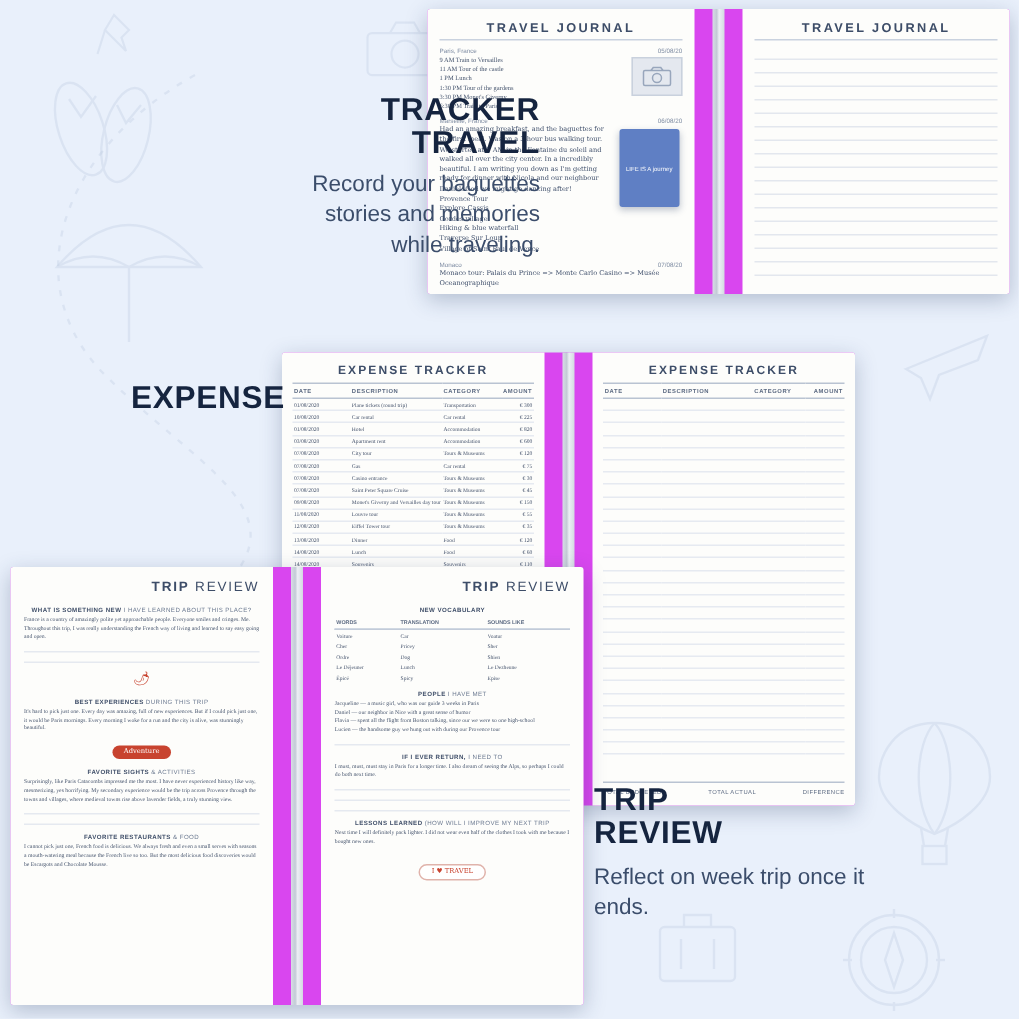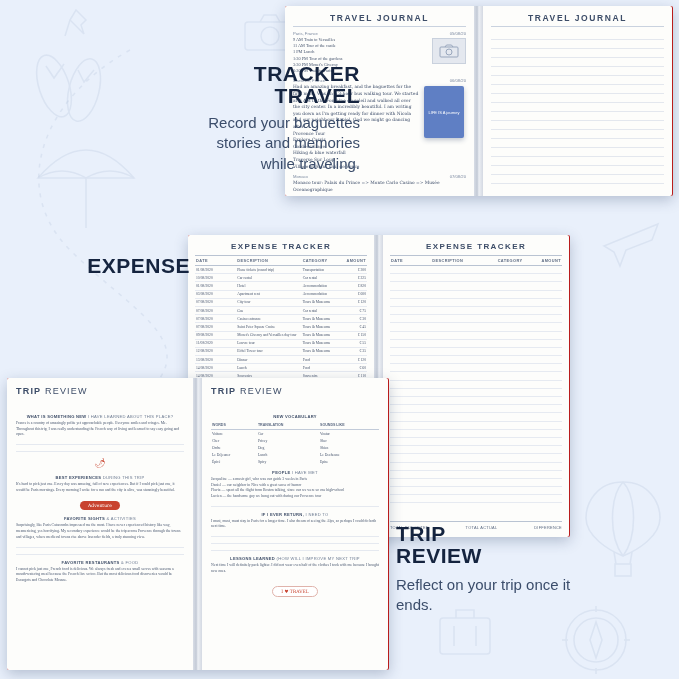--- a/index.html
+++ b/index.html
@@ -38,24 +38,25 @@
   #promo-expense-tracker .heading { font-size:21px; }
   #promo-expense-tracker .subtext { font-size:15px; margin-top:6px; }
 
   #promo-trip-review { left:396px; top:523px; width:200px; text-align:left; }
   #promo-trip-review .heading { font-size:21px; }
   #promo-trip-review .subtext { font-size:15px; margin-top:8px; }
 
   
   .spread {
     position:absolute;
-    background:#b91c1c;
+    background:#d946ef;
     box-shadow: 0 4px 14px rgba(40,60,100,0.28);
     display:flex;
     border-radius:2px;
+    gap:12px;
   }
   .page {
     background:#fdfdfb;
     position:relative;
     overflow:hidden;
   }
   .page.left { border-radius:2px 0 0 2px; }
   .page.right { border-radius:0 2px 2px 0; }
   .gutter {
     width:9px;
@@ -134,22 +135,22 @@
     border-top:1px solid #b9c3d2; padding-top:3px;
     font-size:3.9px; color:#5d6b83; letter-spacing:0.3px;
   }
 
   
   #trip-review {
     left:7px; top:378px; width:382px; height:292px;
   }
   #trip-review .page { width:186px; height:292px; padding:8px 9px; }
   .tr-title {
-    text-align:left; font-size:9px; letter-spacing:1.2px;
-    color:#3d4d68; margin-bottom:18px;
+    text-align:right; font-size:9px; letter-spacing:1.2px;
+    color:#3d4d68; margin-bottom:8px;
   }
   .tr-title b { font-weight:bold; }
   .tr-sec-head {
     font-size:4.1px; font-weight:bold; color:#41506a;
     letter-spacing:0.3px; text-align:center; margin:5px 0 2px;
   }
   .tr-sec-head .light { font-weight:normal; color:#6d7b92; }
   .tr-body {
     font-size:3.8px; color:#4a5870; line-height:1.5;
     font-family:"Liberation Serif", serif;
@@ -774,14 +775,14 @@
   <div class="subtext">Record your baguettes stories and memories while traveling.</div>
 </div>
 
 <div class="promo" id="promo-expense-tracker">
   <div class="heading">EXPENSE</div>
 </div>
 
 <div class="promo" id="promo-trip-review">
   <div class="heading">TRIP</div>
   <div class="heading">REVIEW</div>
-  <div class="subtext">Reflect on your trip once it ends.</div>
+  <div class="subtext">Reflect on week trip once it ends.</div>
 </div>
 
 </body></html>

